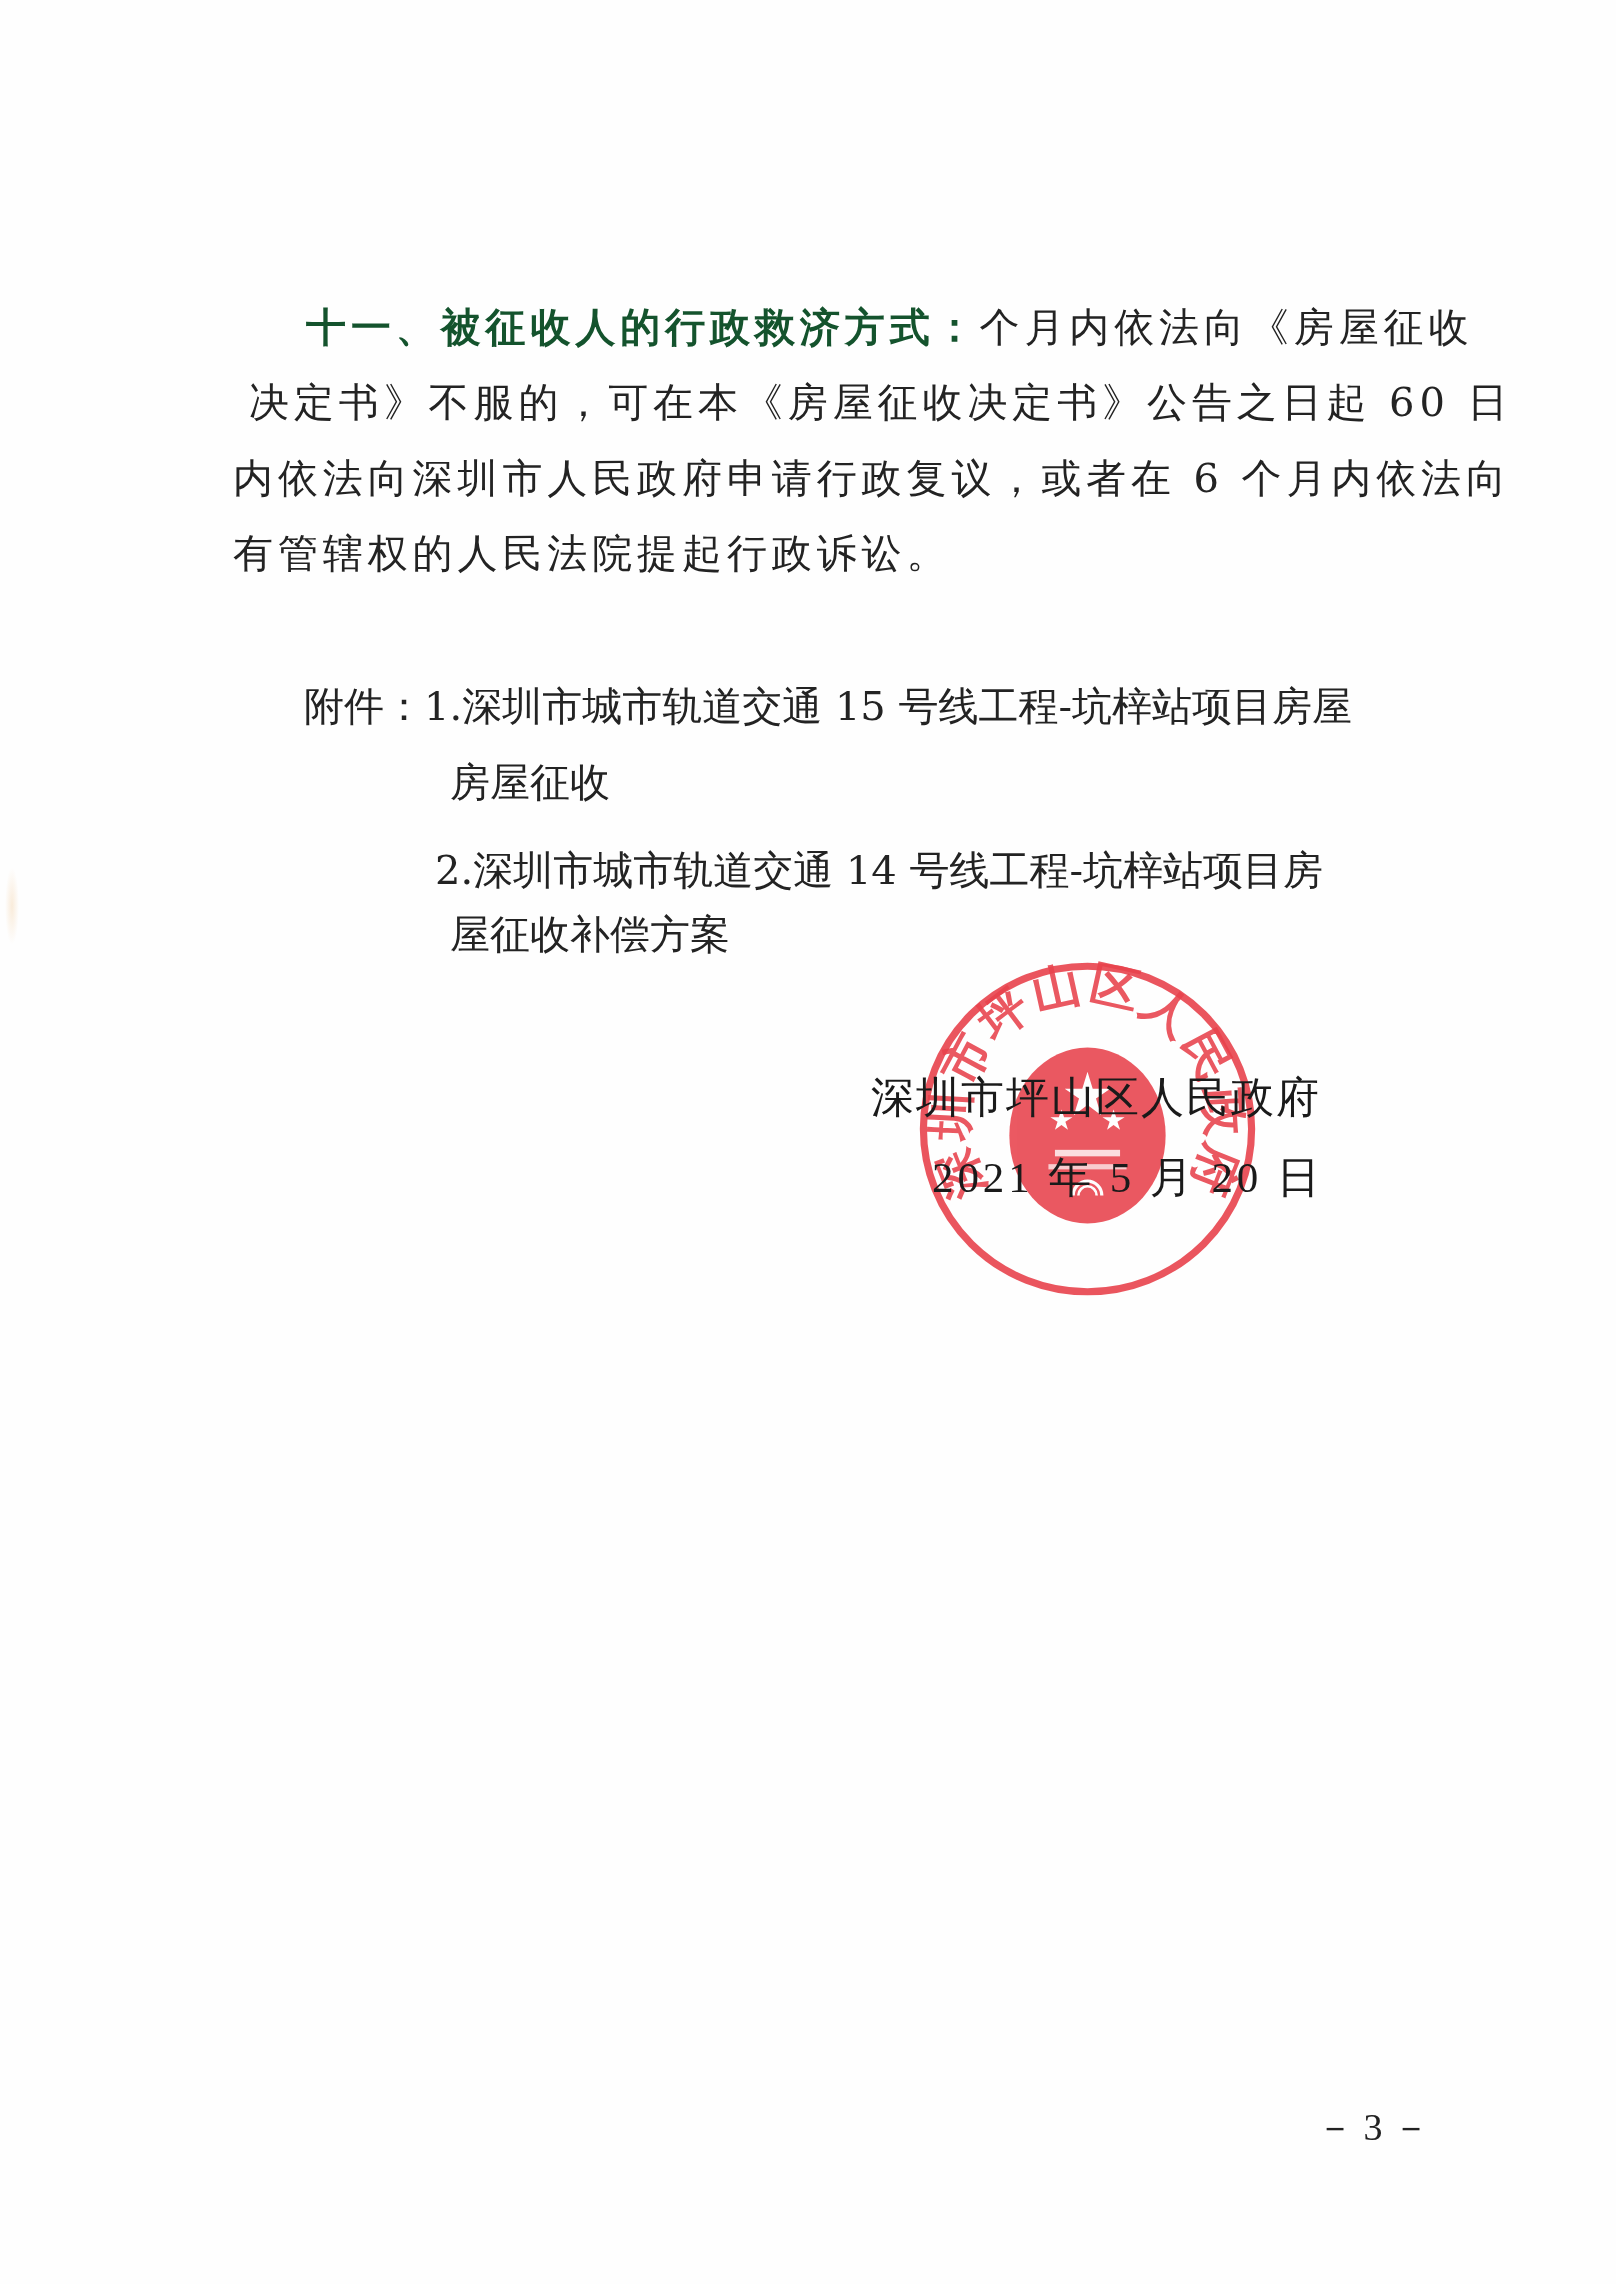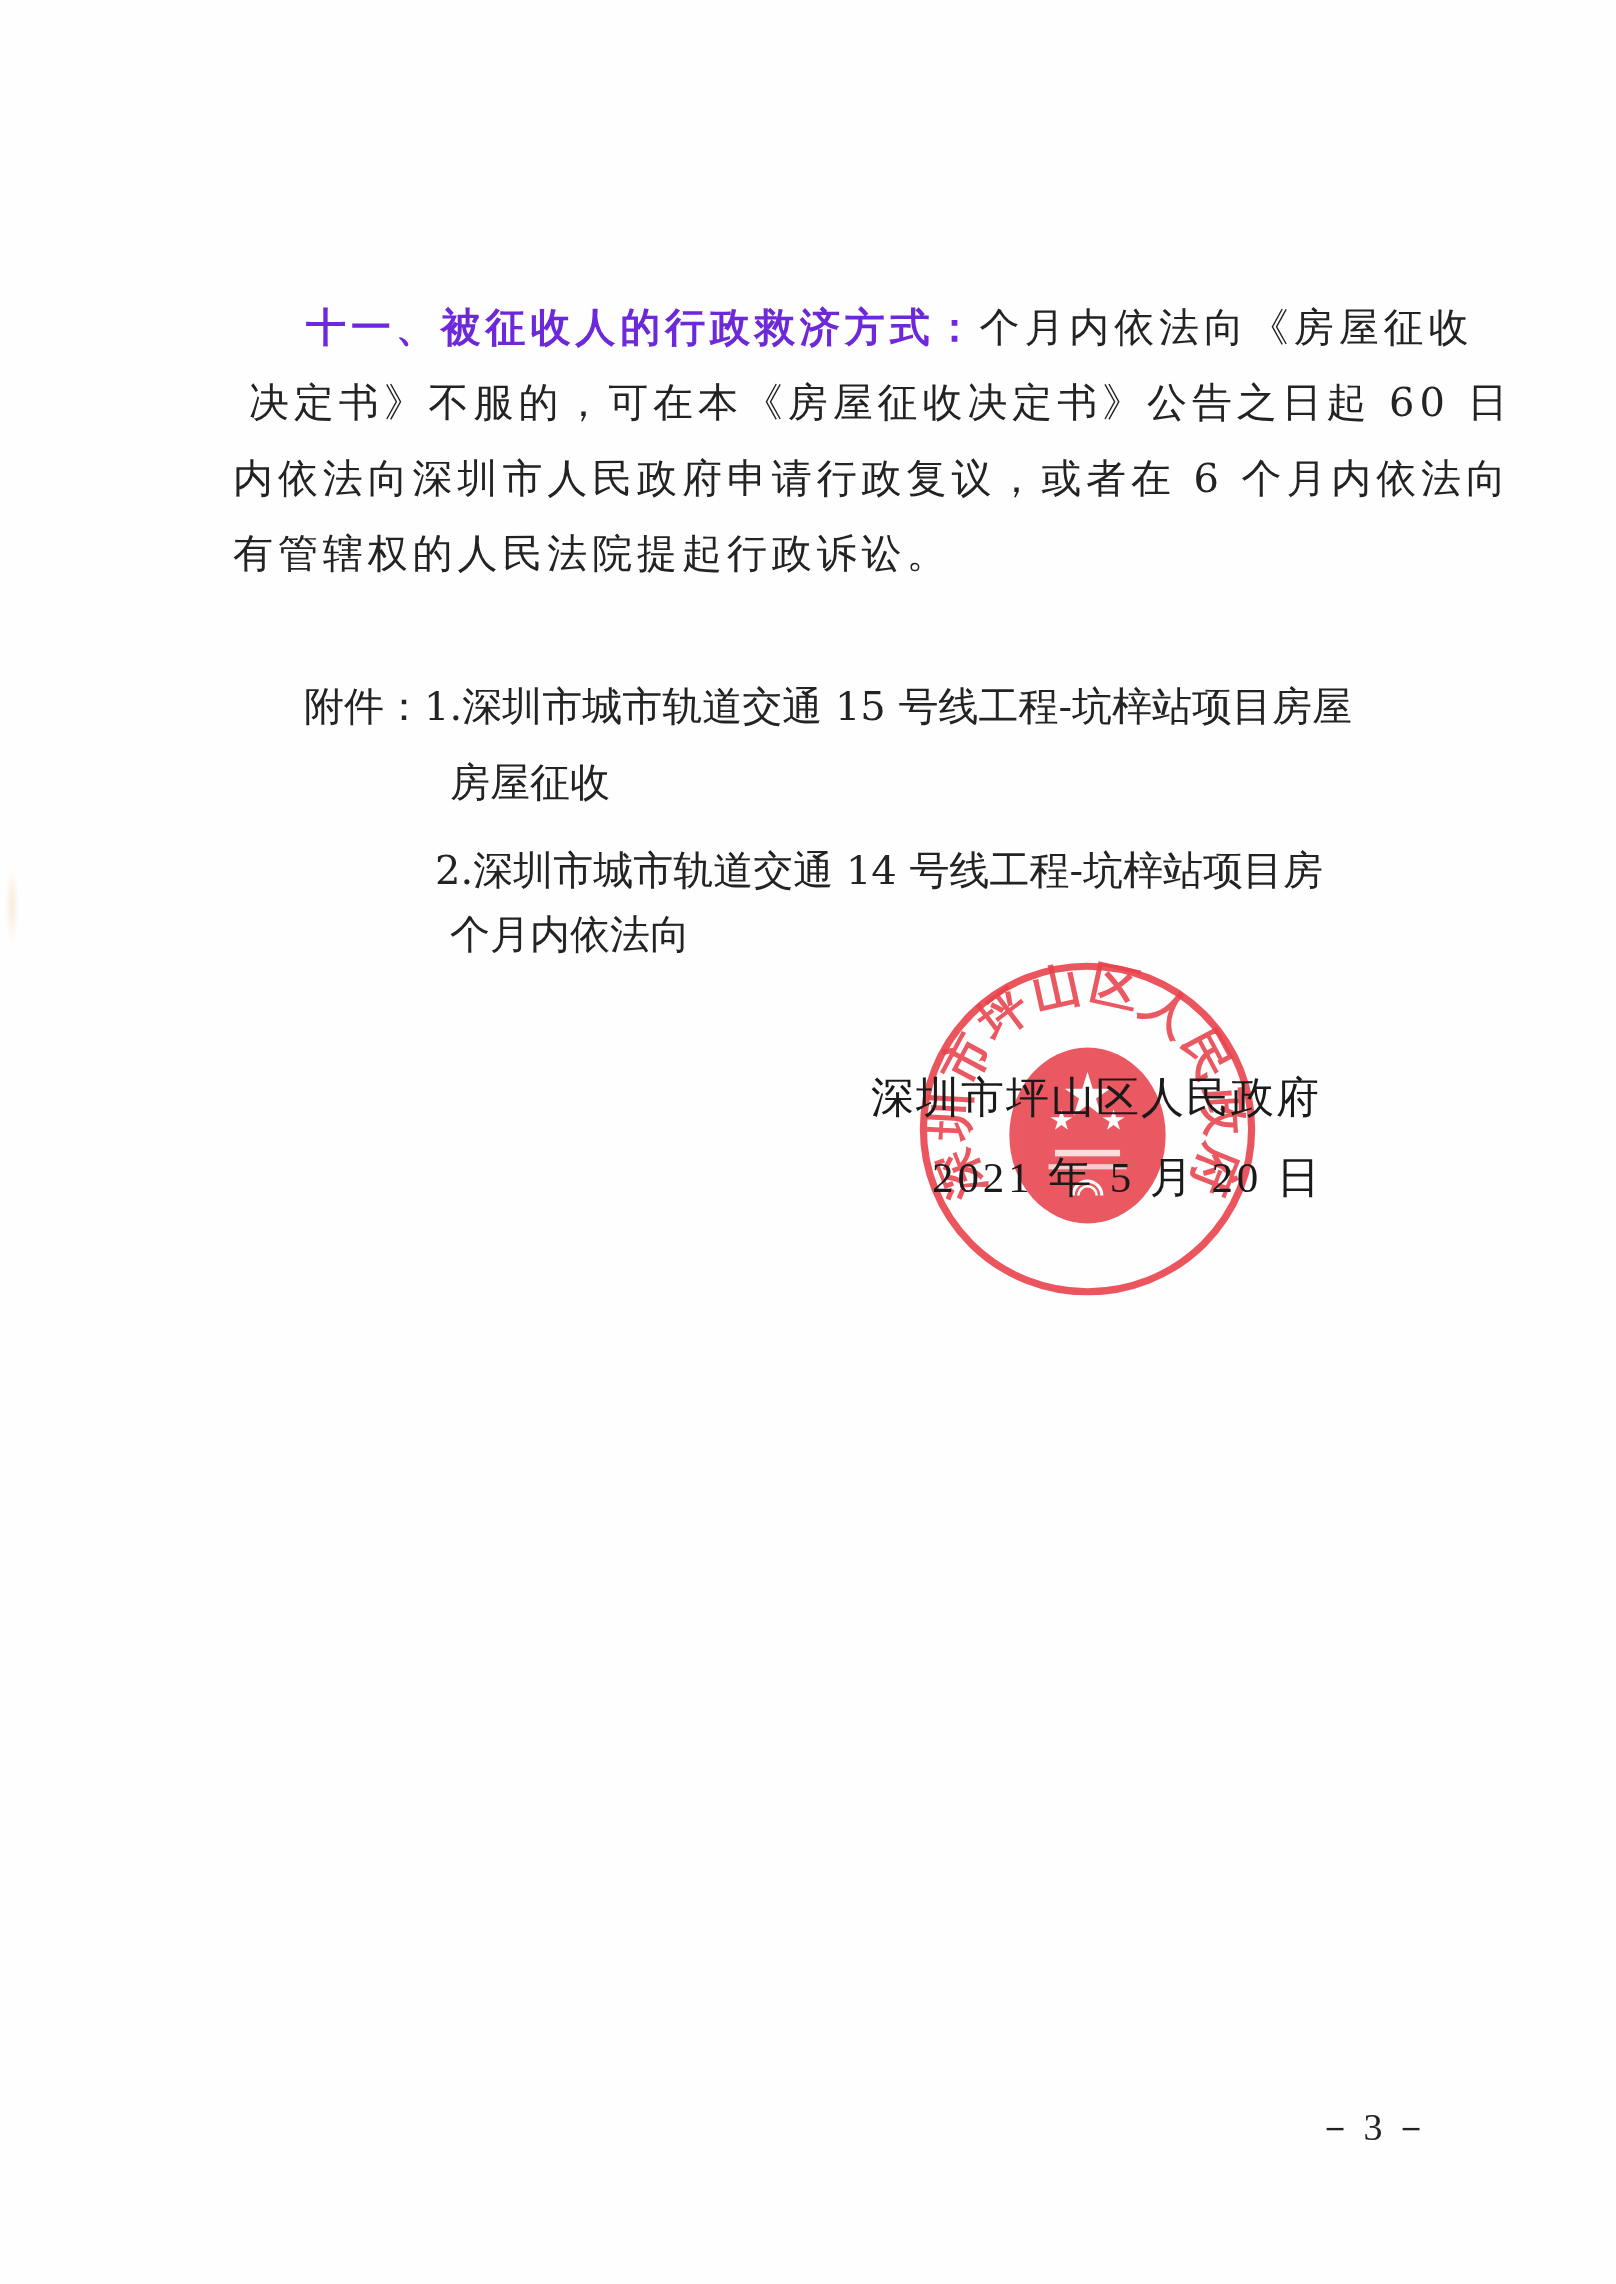--- a/index.html
+++ b/index.html
@@ -3,21 +3,21 @@
 <meta charset="utf-8">
 <style>
   html, body { margin: 0; padding: 0; background: #ffffff; }
   body { width: 1616px; height: 2284px; position: relative; overflow: hidden; }
   .page { position: absolute; left: 0; top: 0; width: 1616px; height: 2284px; background: #fefefe; }
   .smudge { position: absolute; left: 5.2px; top: 867px; width: 14.3px; height: 78px;
             background: radial-gradient(ellipse at center, rgba(240,200,150,0.35), rgba(255,255,255,0) 70%); }
   .line { position: absolute; white-space: nowrap; color: #232323;
           font-family: "DejaVu Serif", "Liberation Serif", serif; font-size: 40px; line-height: 46px; }
   .body-line { letter-spacing: 4.9px; }
-  .bold { font-family: Liberation Mono, monospace; font-weight: bold; color: #6d28d9; }
+  .bold { font-family: Liberation Mono, monospace; font-weight: bold; color: #14532d; }
   .seal { position: absolute; left: 918px; top: 961px; width: 339px; height: 336px; }
   .sign { position: absolute; white-space: nowrap; color: #1a1a1a;
           font-family: "Liberation Serif", "DejaVu Serif", serif; font-size: 43px; line-height: 46px; letter-spacing: 1.3px; }
   .pagenum { position: absolute; left: 1316px; top: 2102px; font-family: "Liberation Serif", serif;
              font-size: 38px; color: #222; white-space: pre; }
 </style>
 </head>
 <body>
 
 <div class="page">
@@ -31,21 +31,21 @@
   <div class="line body-line" style="left:233px; top:530px;">有管辖权的人民法院提起行政诉讼。</div>
 
   <div class="line" style="left:304px; top:683px;">
     <span>附件：</span><span>1.</span><span>深圳市城市轨道交通 15 号线工程-坑梓站项目房屋</span>
   </div>
   <div class="line" style="left:450px; top:759px;">房屋征收</div>
 
   <div class="line" style="left:435px; top:835px;margin-top:12px;">
     <span>2.</span><span>深圳市城市轨道交通 14 号线工程-坑梓站项目房</span>
   </div>
-  <div class="line" style="left:450px; top:911px;">个月内依法向</div>
+  <div class="line" style="left:450px; top:911px;">屋征收补偿方案</div>
 
   <svg class="seal" viewBox="0 0 520 516">
     <defs>
       <path id="sealArc" d="M 95 330 A 185 185 0 1 1 425 330" fill="none"></path>
     </defs>
     <ellipse cx="260" cy="258" rx="252" ry="250" fill="none" stroke="#e8424c" stroke-width="11" opacity="0.9"></ellipse>
     <text font-family="DejaVu Sans, sans-serif" font-size="74" font-weight="bold" fill="#e8424c" opacity="0.88" letter-spacing="6">
       <textPath href="#sealArc" startOffset="50%" text-anchor="middle">深圳市坪山区人民政府</textPath>
     </text>
 

